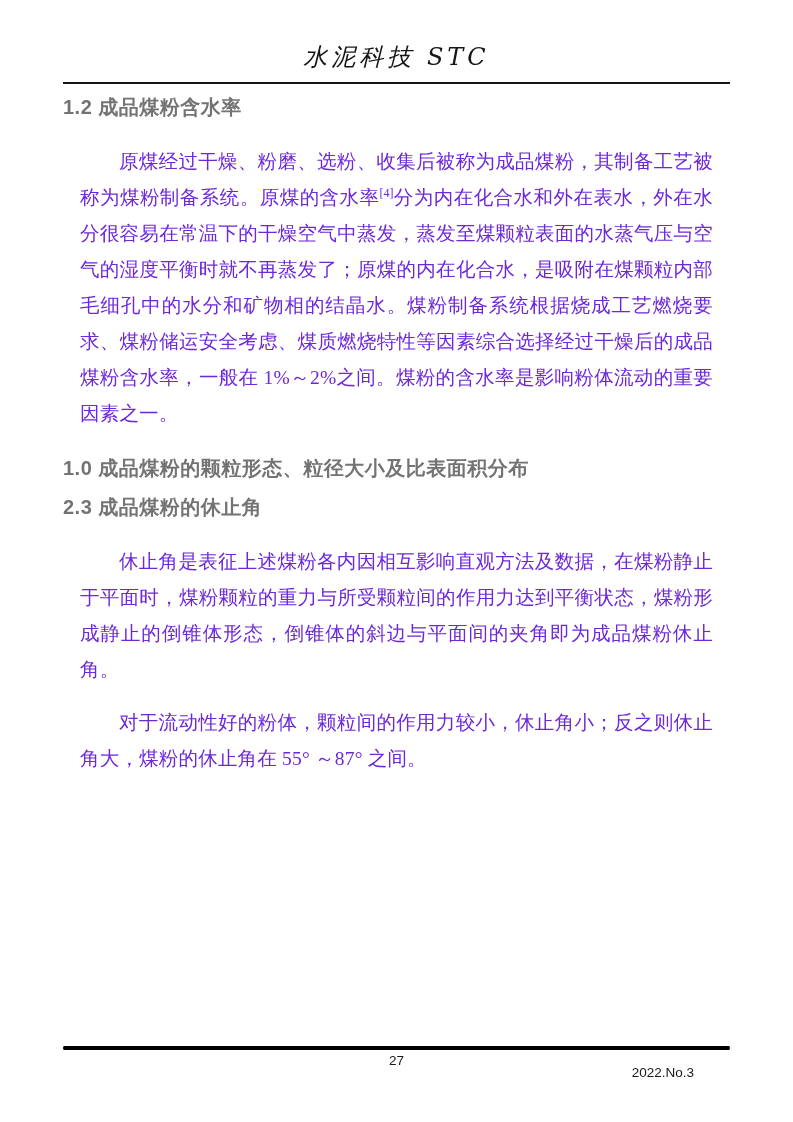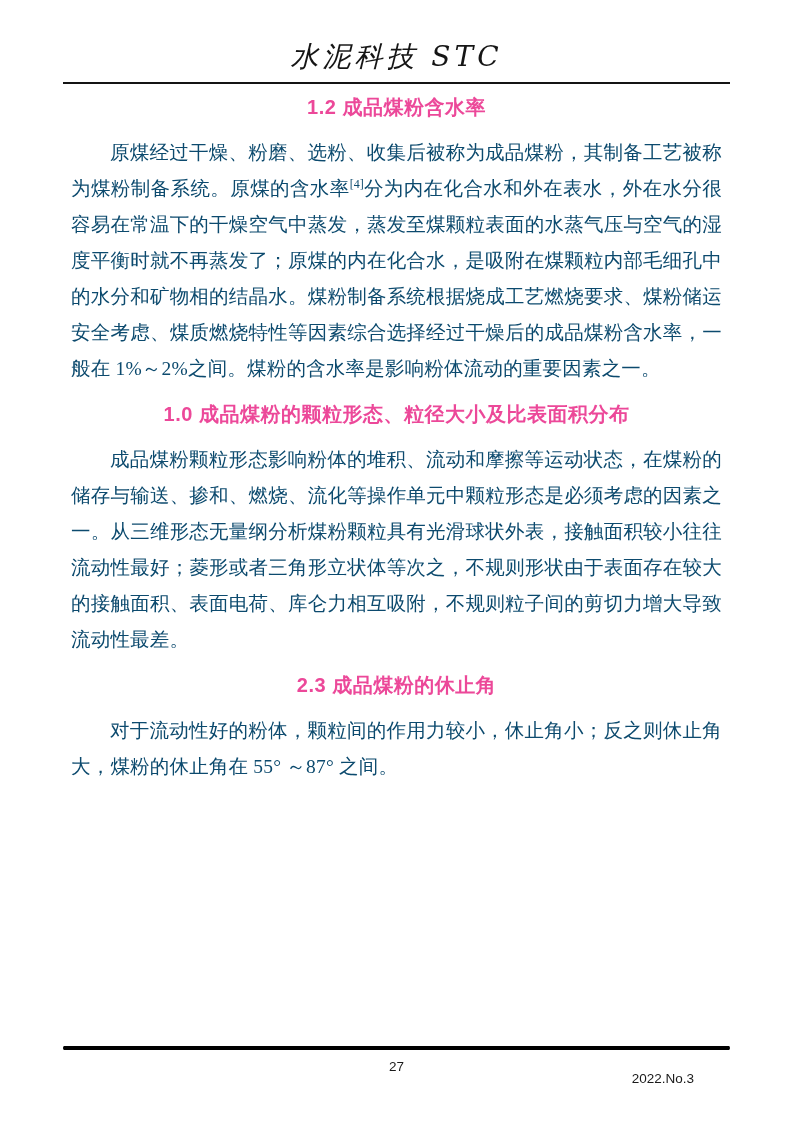--- a/index.html
+++ b/index.html
@@ -16,51 +16,50 @@
     box-sizing: border-box;
     padding: 42px 63px 0 63px;
     color: #111111;
     font-family: "Liberation Serif", "DejaVu Serif", serif;
     overflow: hidden;
   }
   .journal-title {
     text-align: center;
     font-style: italic;
     font-weight: 500;
-    font-size: 28px;
+    font-size: 24px;
     line-height: 30px;
     letter-spacing: 4px;
     color: #151515;
     font-family: "DejaVu Serif", serif;
   }
   .top-rule {
     height: 2px;
     background: #141414;
     margin-top: 10px;
   }
   .doc-body {
     margin-top: 4px;
   }
   .sec-heading {
     font-family: "Liberation Sans", "DejaVu Sans", sans-serif;
     font-size: 20px;
     font-weight: 700;
     line-height: 39px;
     margin: 0;
-    color: #ec4899;
+    color: #737373;
     letter-spacing: 0.5px;
-    text-align: center;
   }
   .para {
     font-size: 19.5px;
     line-height: 36px;
-    margin: 8px;
+    margin: 17px;
     text-align: justify;
     text-indent: 2em;
-    color: #0c4a6e;
+    color: #6d28d9;
     letter-spacing: 0.2px;
   }
   .para sup {
     font-size: 12px;
     line-height: 0;
     vertical-align: super;
     letter-spacing: 0;
   }
   .page-footer {
     position: absolute;
@@ -69,21 +68,21 @@
     top: 1046px;
   }
   .bottom-rule {
     height: 4px;
     background: #000000;
     border-radius: 2px / 3px;
   }
   .footer-row {
     position: relative;
     height: 22px;
-    margin-top: 9px;
+    margin-top: 3px;
     font-family: "Liberation Sans", "DejaVu Sans", sans-serif;
     font-size: 13.5px;
     color: #1a1a1a;
   }
   .page-num {
     position: absolute;
     left: 0;
     right: 0;
     text-align: center;
   }
@@ -100,22 +99,22 @@
 
   <header>
     <div class="journal-title">水泥科技 STC</div>
     <div class="top-rule"></div>
   </header>
 
   <main class="doc-body" id="doc-body">
       <h2 class="sec-heading">1.2 成品煤粉含水率</h2>
       <p class="para">原煤经过干燥、粉磨、选粉、收集后被称为成品煤粉，其制备工艺被称为煤粉制备系统。原煤的含水率<sup>[4]</sup>分为内在化合水和外在表水，外在水分很容易在常温下的干燥空气中蒸发，蒸发至煤颗粒表面的水蒸气压与空气的湿度平衡时就不再蒸发了；原煤的内在化合水，是吸附在煤颗粒内部毛细孔中的水分和矿物相的结晶水。煤粉制备系统根据烧成工艺燃烧要求、煤粉储运安全考虑、煤质燃烧特性等因素综合选择经过干燥后的成品煤粉含水率，一般在 1%～2%之间。煤粉的含水率是影响粉体流动的重要因素之一。</p>
       <h2 class="sec-heading">1.0 成品煤粉的颗粒形态、粒径大小及比表面积分布</h2>
-      <p class="para">成品煤粉颗粒形态影响粉体的堆积、流动和摩擦等运动状态，在煤粉的储存与输送、掺和、燃烧、流化等操作单元中颗粒形态是必须考虑的因素之一。从三维形态无量纲分析煤粉颗粒具有光滑球状外表，接触面积较小往往流动性最好；菱形或者三角形立状体等次之，不规则形状由于表面存在较大的接触面积、表面电荷、库仑力相互吸附，不规则粒子间的剪切力增大导致流动性最差。</p>
       <h2 class="sec-heading">2.3 成品煤粉的休止角</h2>
+      <p class="para">休止角是表征上述煤粉各内因相互影响直观方法及数据，在煤粉静止于平面时，煤粉颗粒的重力与所受颗粒间的作用力达到平衡状态，煤粉形成静止的倒锥体形态，倒锥体的斜边与平面间的夹角即为成品煤粉休止角。</p>
       <p class="para">对于流动性好的粉体，颗粒间的作用力较小，休止角小；反之则休止角大，煤粉的休止角在 55° ～87° 之间。</p>
     </main>
 
   <footer class="page-footer">
     <div class="bottom-rule"></div>
     <div class="footer-row">
       <span class="page-num">27</span>
       <span class="issue-label">2022.No.3</span>
     </div>
   </footer>

